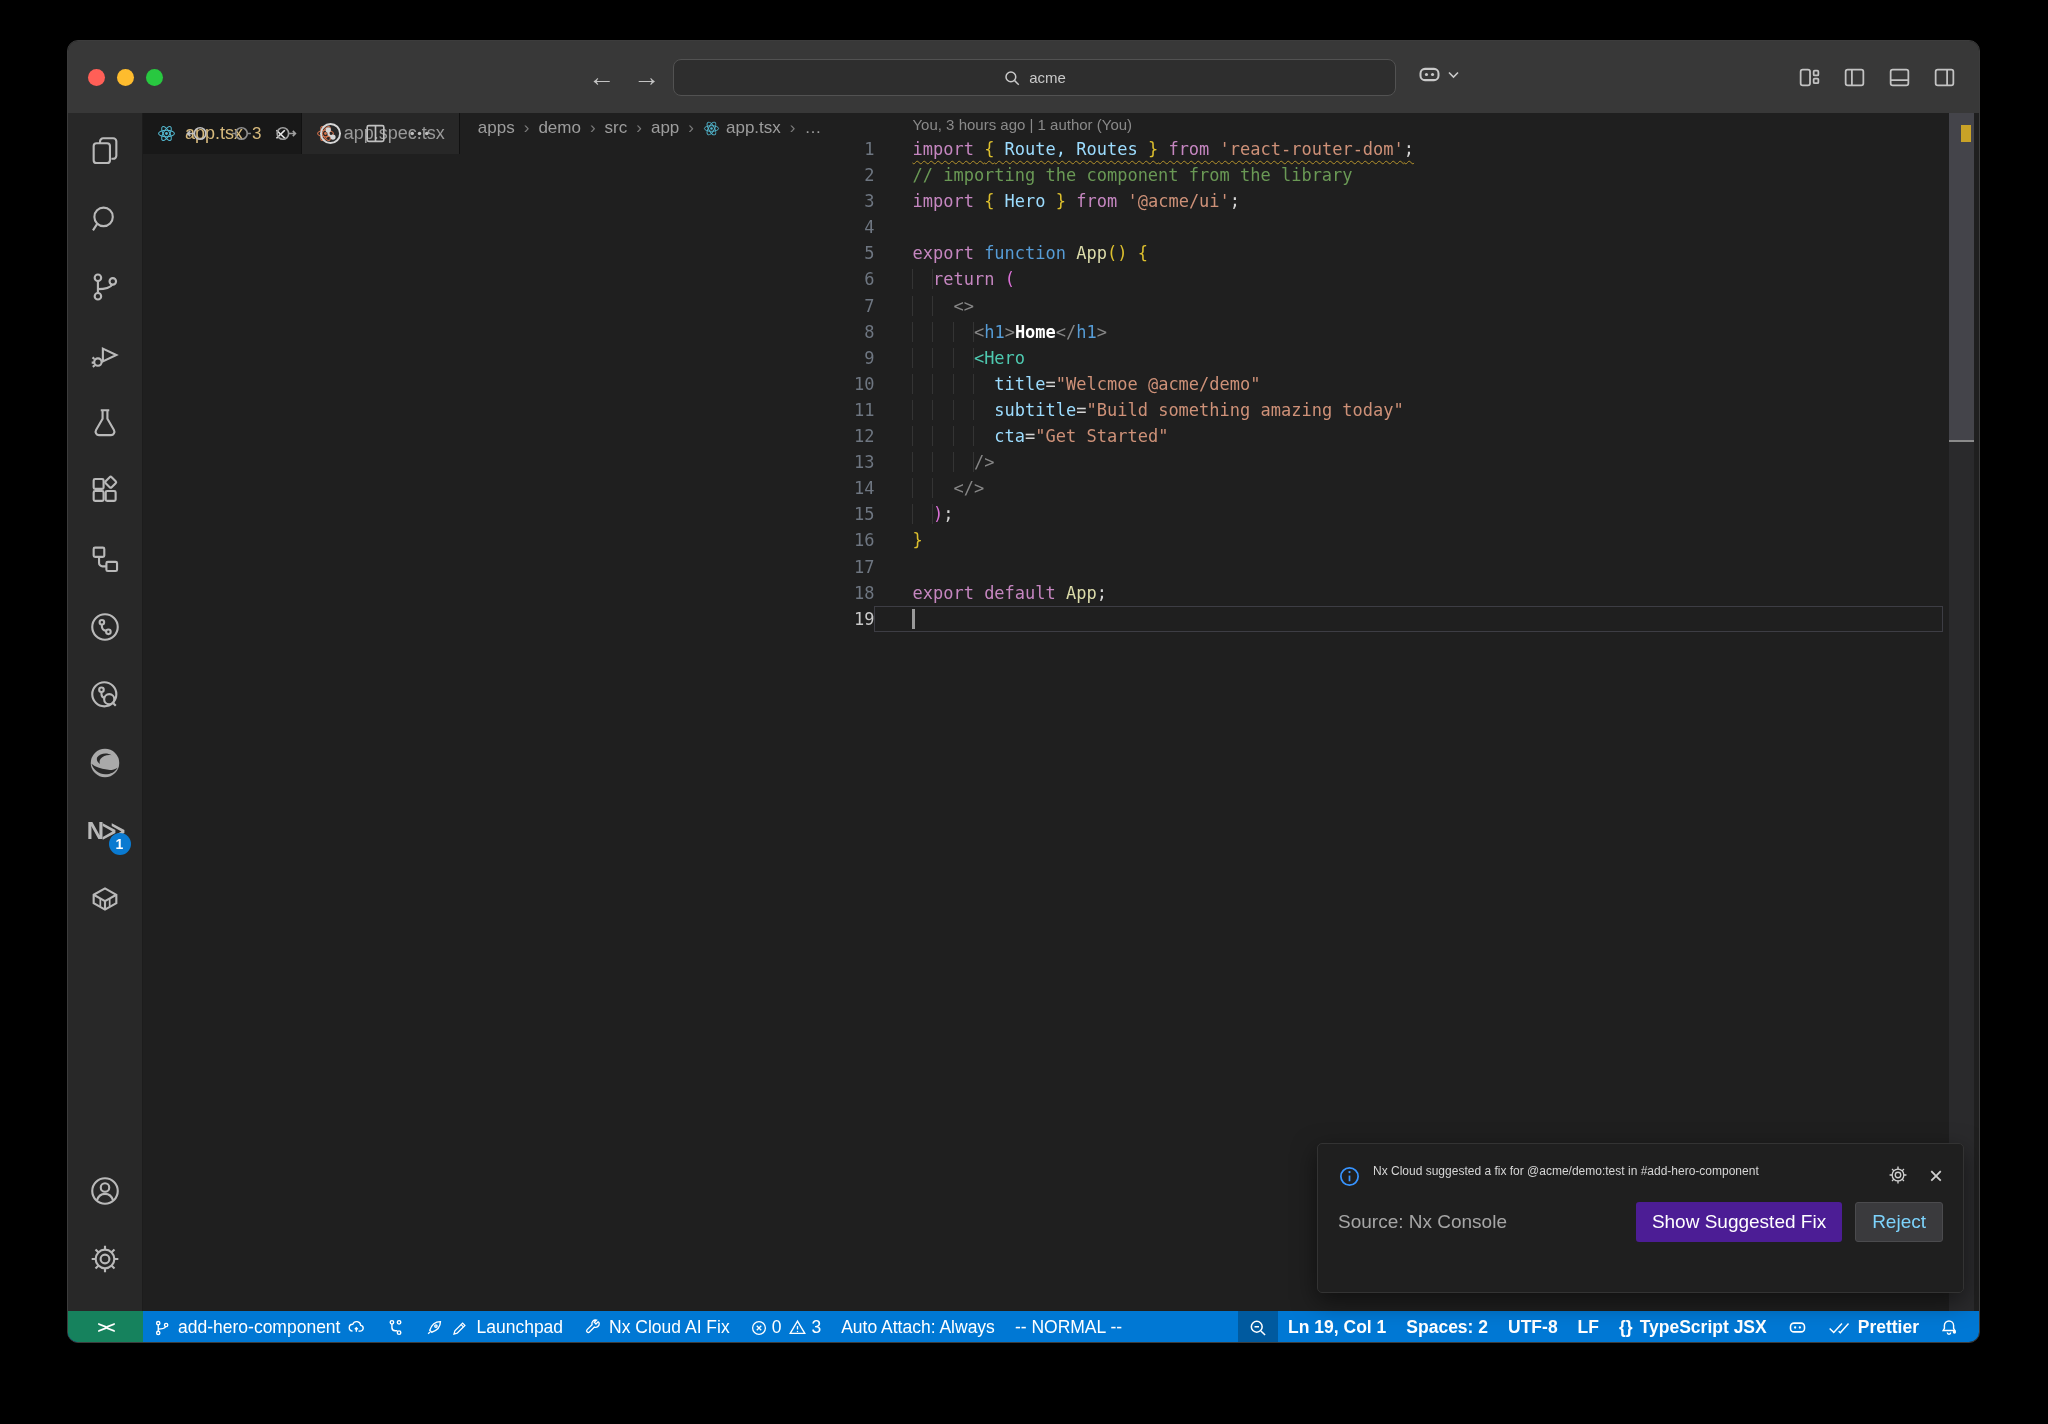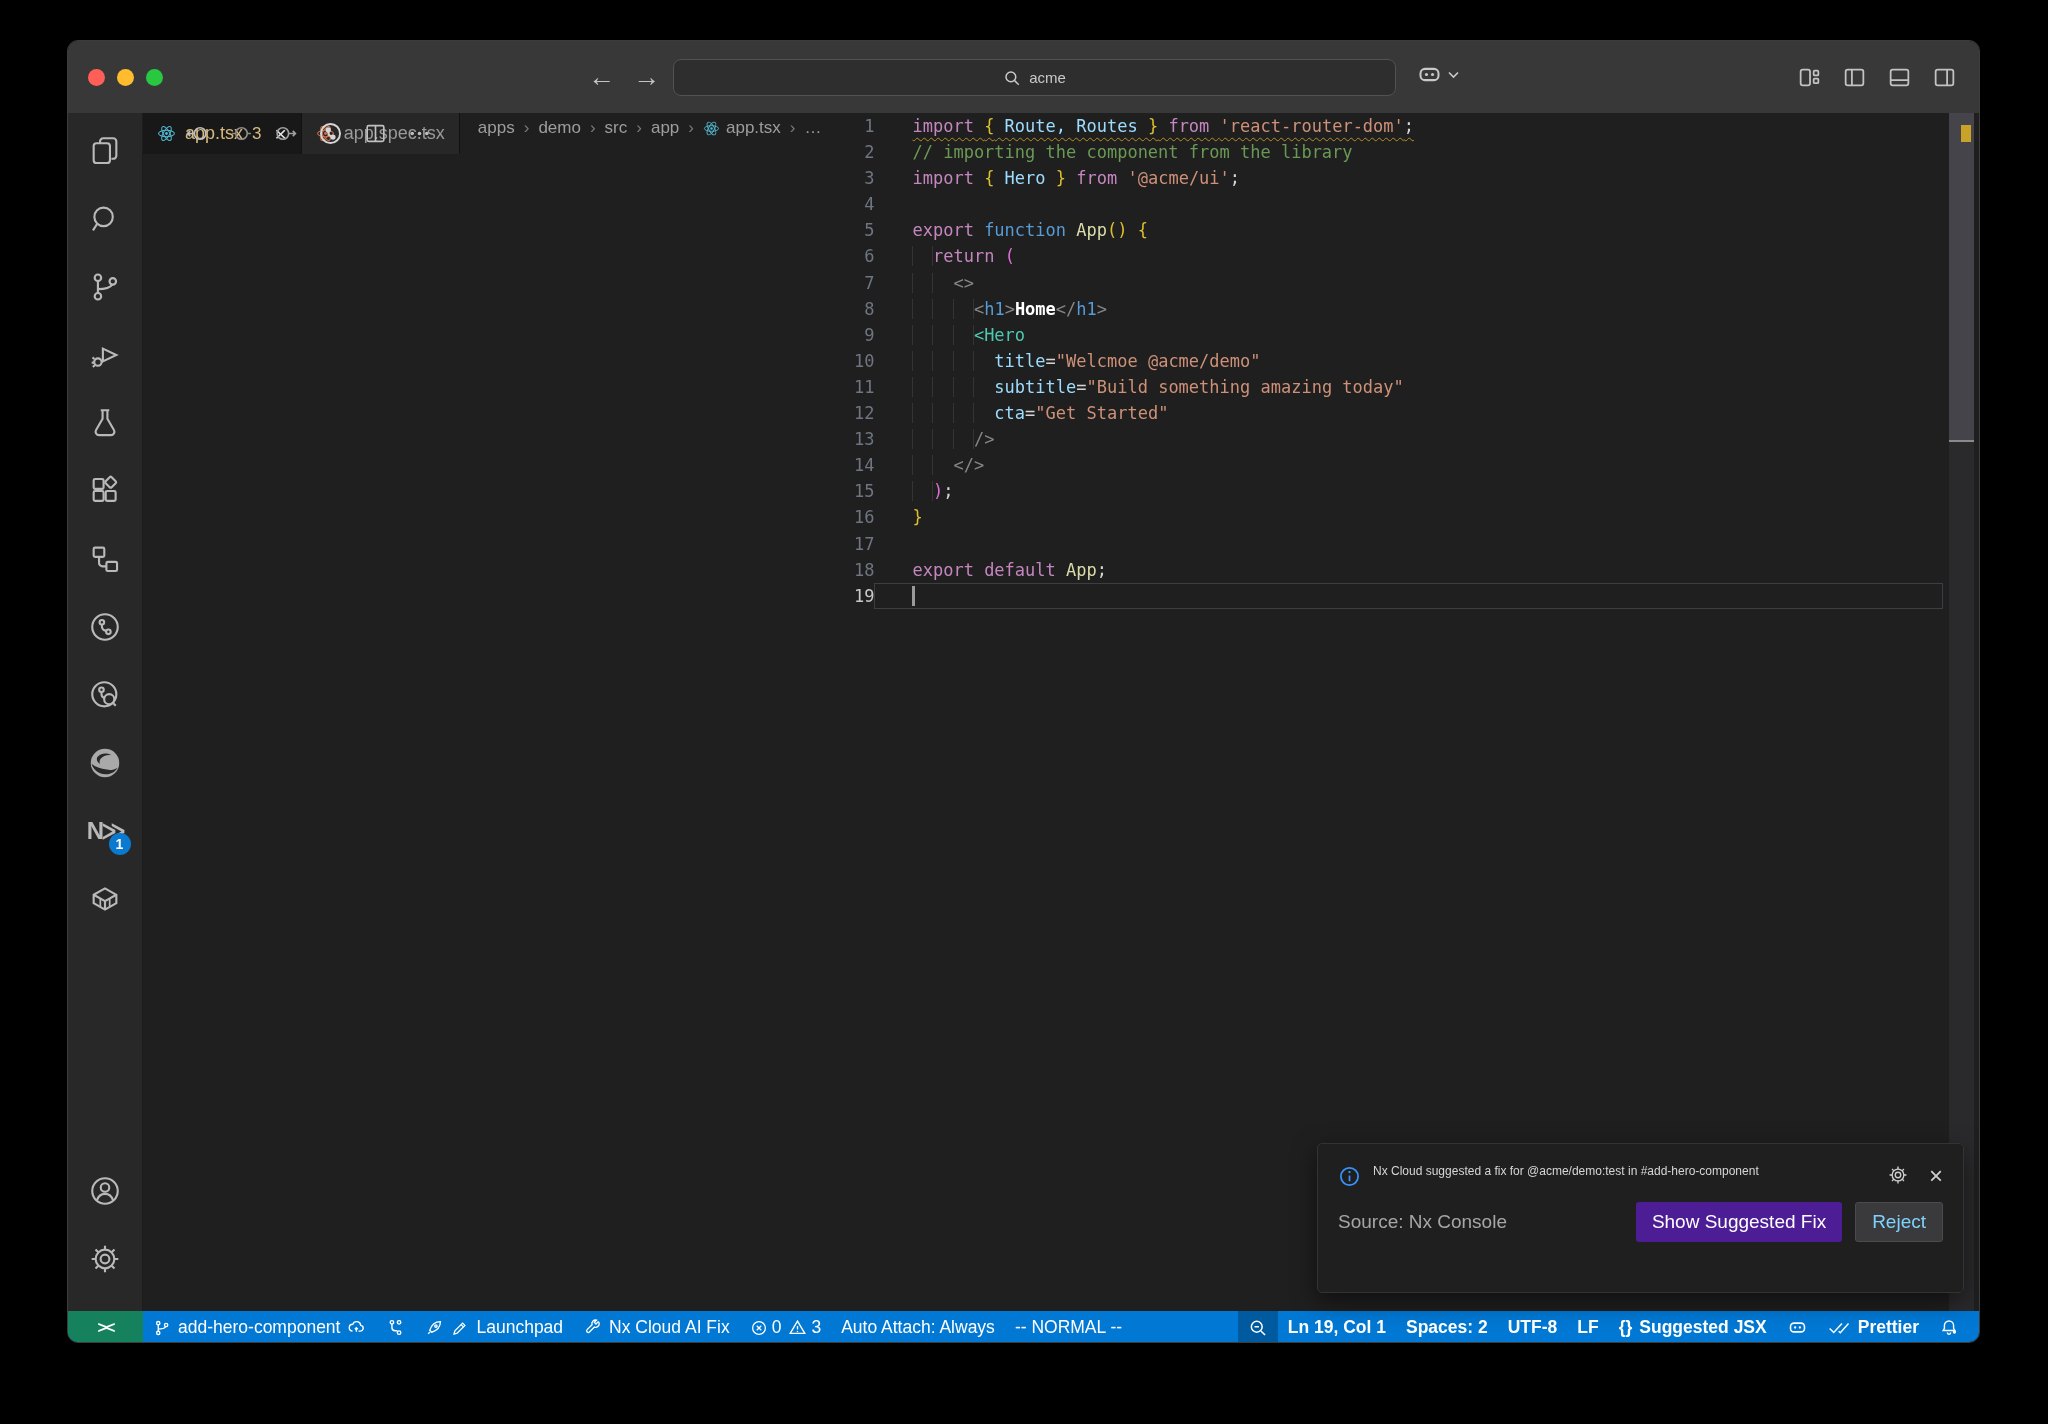--- a/index.html
+++ b/index.html
@@ -389,20 +389,21 @@
                 <circle cx="12" cy="12" r="1.8" fill="#53b9d1" stroke="none"></circle>
               </svg>
             </span>
           <span>app.tsx</span>
         </span>
         <span class="bsep">›</span>
         <span>…</span>
       </div>
 
       <div class="code-area">
+        <div class="blame">You, 3 hours ago | 1 author (You)</div>
         <div id="code-lines">
             <div class="crow">
               <span class="gut">1</span>
               <span class="lnc"><span class="sq"><span class="kw">import </span><span class="b1">{</span><span class="vr"> Route, Routes </span><span class="b1">}</span><span class="kw"> from </span><span class="st">'react-router-dom'</span><span class="pn">;</span></span></span>
             </div>
             <div class="crow">
               <span class="gut">2</span>
               <span class="lnc"><span class="cm">// importing the component from the library</span></span>
             </div>
             <div class="crow">
@@ -611,21 +612,21 @@
           <span>Spaces: 2</span>
         </div>
       <div class="sitem">
           <span>UTF-8</span>
         </div>
       <div class="sitem">
           <span>LF</span>
         </div>
       <div class="sitem">
         <span>{}</span>
-        <span>Suggested JSX</span>
+        <span>TypeScript JSX</span>
       </div>
       <div class="sitem">
         <span>
             <svg width="21" height="21" viewBox="0 0 24 24" fill="none" stroke="#fff" stroke-width="1.8">
               <rect x="4" y="7" width="16" height="10" rx="4"></rect>
               <circle cx="9.3" cy="12" r="1.3" fill="#fff" stroke="none"></circle>
               <circle cx="14.7" cy="12" r="1.3" fill="#fff" stroke="none"></circle>
             </svg>
           </span>
       </div>

